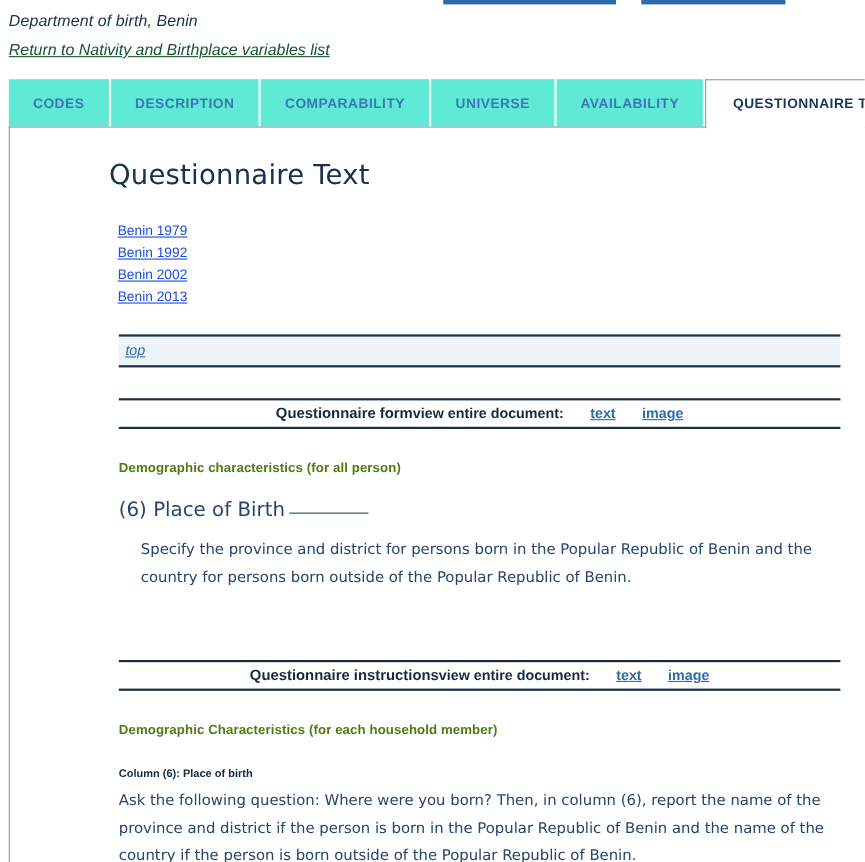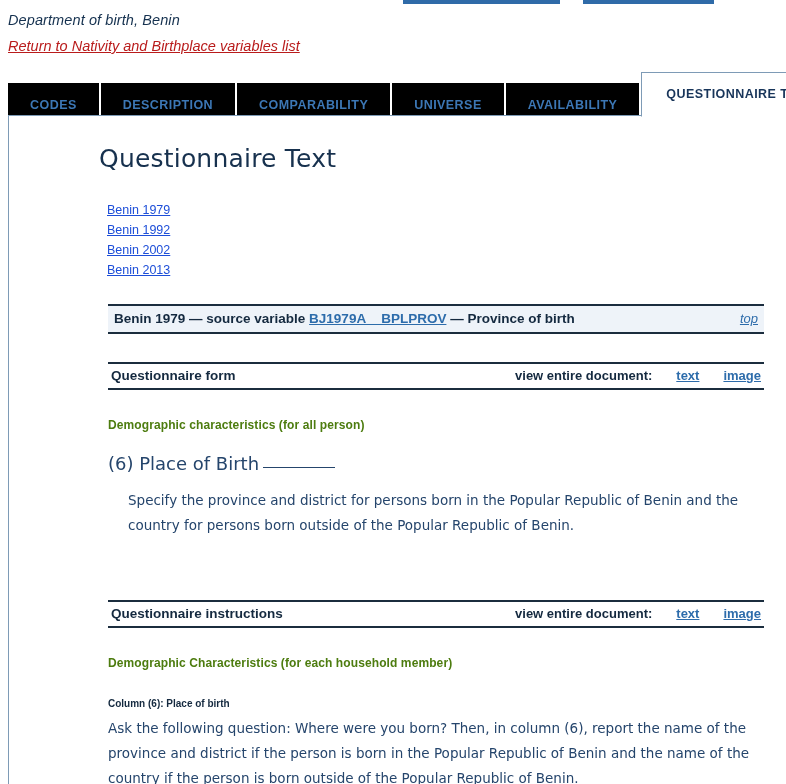--- a/index.html
+++ b/index.html
@@ -39,42 +39,42 @@
   .crumb-title {
     font-size: 14.5px;
     color: #15314f;
     line-height: 20px;
     letter-spacing: 0.1px;
   }
   .crumb-link {
     display: inline-block;
     margin-top: 7px;
     font-size: 14.5px;
-    color: #b91c1c;
+    color: #14532d;
     text-decoration: underline;
     line-height: 19px;
     cursor: pointer;
   }
 
   
   .tabbar {
     margin-top: 14px;
     padding-left: 8px;
     display: flex;
     align-items: flex-end;
     height: 46px;
     position: relative;
   }
   .tab {
-    background: #000000;
+    background: #5eead4;
     color: #3c77b5;
     font-size: 12.5px;
     font-weight: 600;
     letter-spacing: 0.45px;
-    height: 33px;
+    height: 44px;
     line-height: 44px;
     padding: 0 22px;
     margin-right: 2px;
     white-space: nowrap;
     cursor: pointer;
     box-sizing: border-box;
   }
   .tab.active {
     background: #ffffff;
     color: #18355a;
@@ -161,21 +161,21 @@
   }
 
   
   .dochead {
     margin: 28px 12px 0 9px;
     border-top: 2px solid #1b2d3e;
     border-bottom: 2px solid #1b2d3e;
     padding: 4px 3px 5px 3px;
     display: flex;
     align-items: baseline;
-    justify-content: space-between;
+    justify-content: center;
     font-size: 13.5px;
     font-weight: 700;
     color: #14293f;
   }
   .dochead .viewdoc {
     font-weight: 700;
     color: #14293f;
     font-size: 13px;
   }
   .dochead .viewdoc a {
@@ -255,21 +255,20 @@
     <h1 class="page-title">Questionnaire Text</h1>
 
     <div class="yearlinks">
       <a class="yearlink">Benin 1979</a>
       <a class="yearlink">Benin 1992</a>
       <a class="yearlink">Benin 2002</a>
       <a class="yearlink">Benin 2013</a>
     </div>
 
     <div class="srcbar">
-      <span class="srctext"><span>Benin 1979 — source variable </span><a class="srcvar">BJ1979A__BPLPROV</a><span> — Province of birth</span></span>
       <a class="toplink">top</a>
     </div>
 
     <div class="dochead">
       <span>Questionnaire form</span>
       <span class="viewdoc"><span>view entire document:</span><a>text</a><a>image</a></span>
     </div>
 
     <div class="body-block">
       <h2 class="sec">Demographic characteristics (for all person)</h2>

